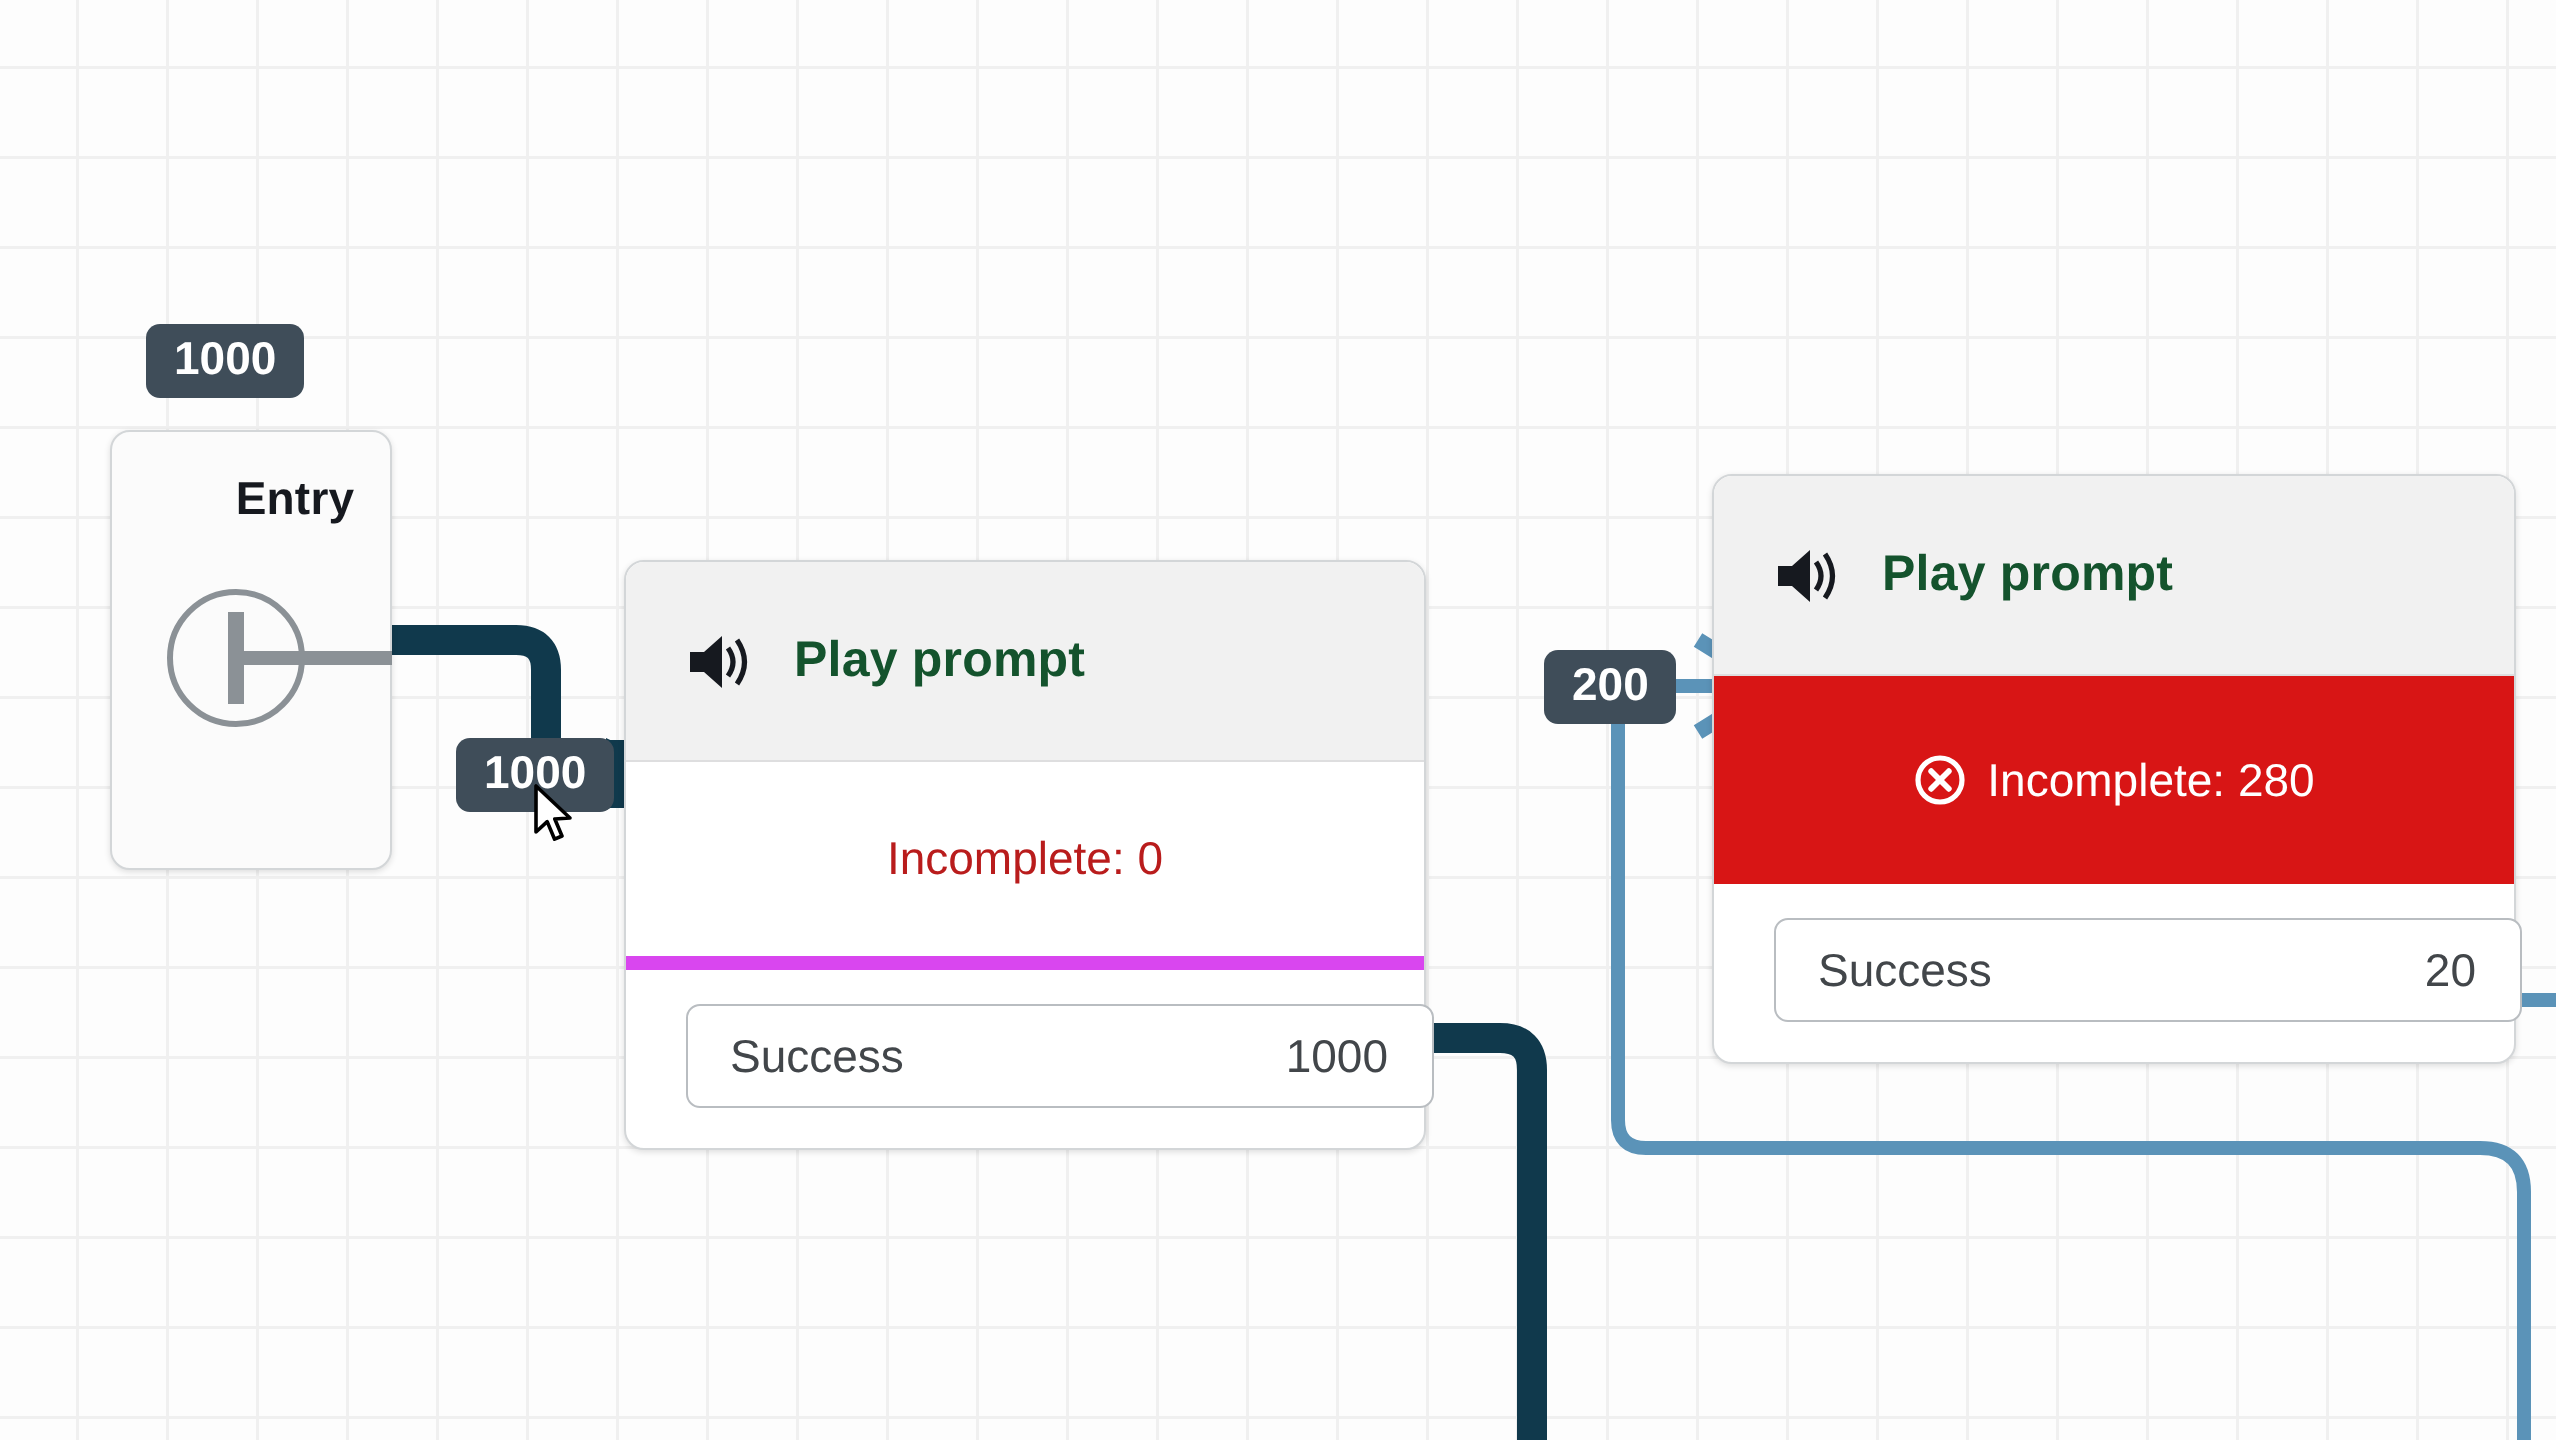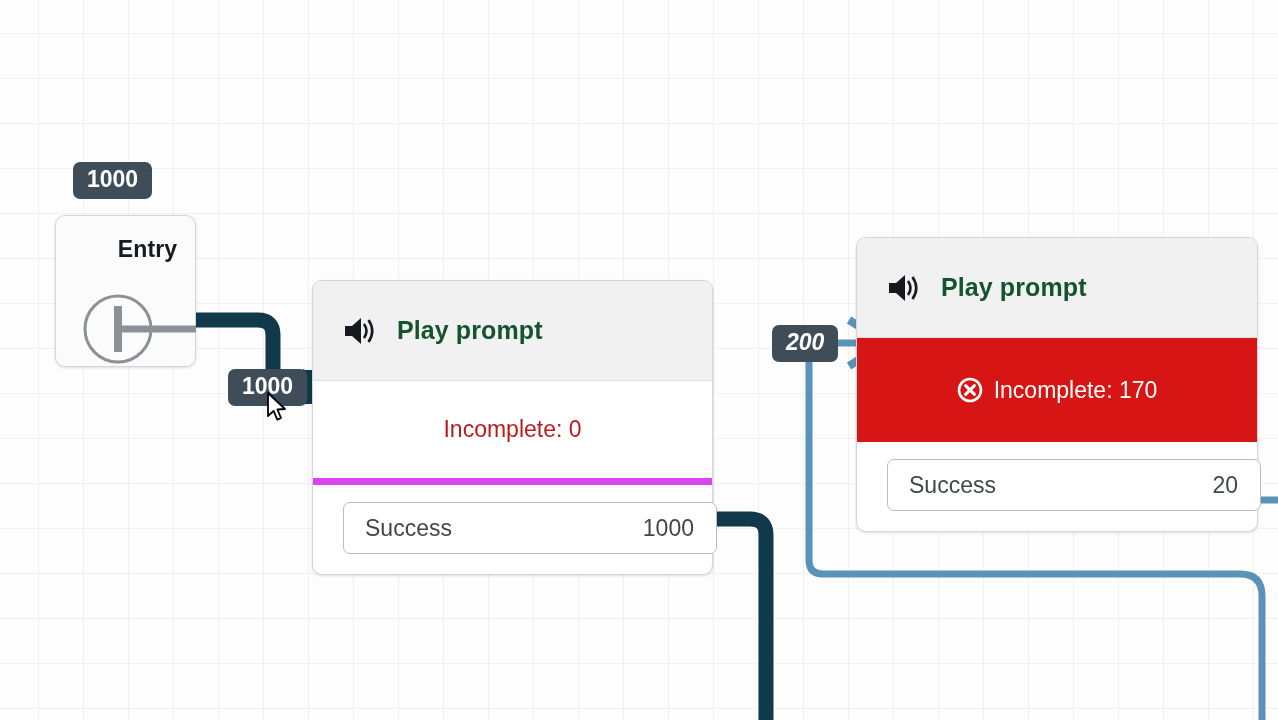--- a/index.html
+++ b/index.html
@@ -43,21 +43,21 @@
     border-radius: 10px;
     box-shadow: 0 1px 3px rgba(0,0,0,0.13);
     box-sizing: border-box;
   }
 
   
   #entry-node {
     left: 55px;
     top: 215px;
     width: 141px;
-    height: 152px;
+    height: 220px;
     background: #fbfbfb;
     border-radius: 10px;
     padding-left: 44px;
   }
   #entry-title {
     text-align: center;
     font-size: 23px;
     font-weight: bold;
     color: #16191f;
     padding-top: 20px;
@@ -235,40 +235,40 @@
       </svg>
       <span class="pp-title">Play prompt</span>
     </div>
 
     <div class="pp-incomplete error">
       <svg class="pp-err-icon" viewBox="0 0 26 26">
         <circle cx="13" cy="13" r="11" fill="none" stroke="#ffffff" stroke-width="2.6"></circle>
         <line x1="8.6" y1="8.6" x2="17.4" y2="17.4" stroke="#ffffff" stroke-width="2.9" stroke-linecap="round"></line>
         <line x1="17.4" y1="8.6" x2="8.6" y2="17.4" stroke="#ffffff" stroke-width="2.9" stroke-linecap="round"></line>
       </svg>
-      <span>Incomplete: 170</span>
+      <span>Incomplete: 280</span>
     </div>
 
     <div class="pp-branch-zone">
       <div class="pp-branch" style="width:374px;">
         <span class="pp-branch-name">Success</span>
         <span class="pp-branch-count">20</span>
       </div>
     </div>
   </div>
 
   <div class="edge-badge" style="left:73px; top:162px;">
     <span>1000</span>
   </div>
 
   <div class="edge-badge" style="left:228px; top:369px;">
     <span>1000</span>
   </div>
 
-  <div class="edge-badge" style="left:772px; top:325px;font-style:italic;">
+  <div class="edge-badge" style="left:772px; top:325px;">
     <span>200</span>
   </div>
 
   <div id="mouse-cursor" style="left: 266px; top: 392px;">
     <svg viewBox="0 0 22 32" width="22" height="32">
       <path d="M2 1 L2 24 L7.6 18.8 L11.3 27.6 L15 26 L11.4 17.5 L19 17 Z" fill="#ffffff" stroke="#000000" stroke-width="1.8" stroke-linejoin="round"></path>
     </svg>
   </div>
 
 </div>

